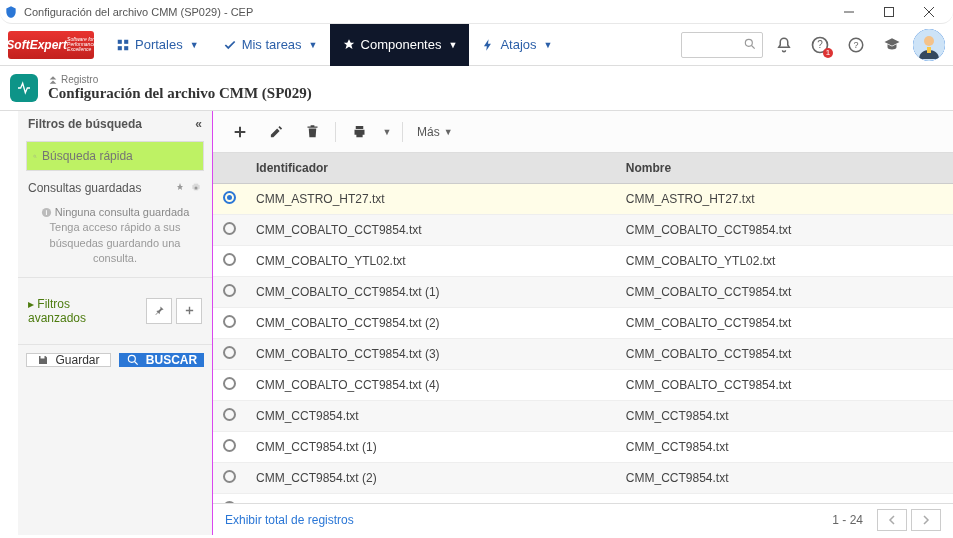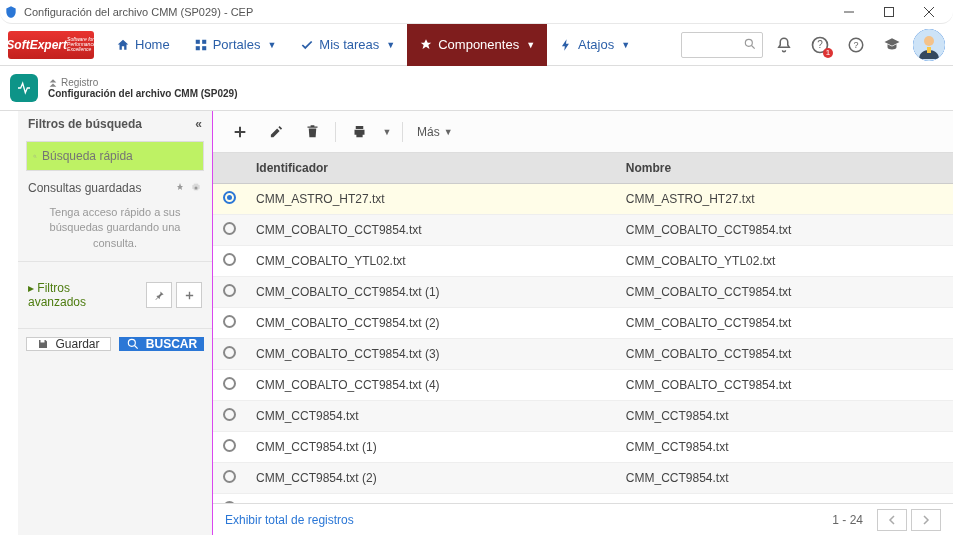--- a/index.html
+++ b/index.html
@@ -10,34 +10,34 @@
 .titlebar .appicon { width: 14px; height: 14px; margin-right: 6px; }
 .titlebar .title { flex: 1; font-size: 11px; color: #555; }
 .titlebar .winbtn { width: 40px; height: 24px; display: flex; align-items: center; justify-content: center; font-family: inherit; font-size: 13px; color: #444; cursor: pointer; }
 
 
 .topbar { height: 42px; background: #fff; border-bottom: 1px solid #ddd; display: flex; align-items: center; padding: 0 8px; }
 .logo { width: 86px; height: 28px; background: linear-gradient(#e83330,#c3211e); border-radius: 3px; display: flex; flex-direction: row; align-items: center; justify-content: center; color: #fff; font-weight: bold; font-size: 12px; line-height: 1; margin-right: 10px; font-style: italic;}
 .logo .sub { font-size: 5px; font-weight: normal; font-style: italic; color: #fff; }
 .navitem { display: flex; align-items: center; gap: 5px; padding: 0 12px; height: 42px; cursor: pointer; color: #2b5fa8; font-size: 13px; }
 .navitem .caret { font-size: 9px; margin-left: 2px; }
-.navitem.active { background: #7f1d1d; color: #fff; text-align: right; }
+.navitem.active { background: #0f172a; color: #fff; text-align: right; }
 .navitem.active .caret { color: #fff; }
 .topright { margin-left: auto; display: flex; align-items: center; gap: 6px; }
 .searchbox { position: relative; }
 .searchbox input { width: 82px; height: 26px; border: 1px solid #ccc; border-radius: 2px; padding: 0 24px 0 6px; font-size: 12px; }
 .searchbox .sicon { position: absolute; right: 6px; top: 5px; color: #999; }
 .iconbtn { width: 30px; height: 30px; display: flex; align-items: center; justify-content: center; cursor: pointer; color: #666; border-radius: 50%; }
 .avatar { width: 32px; height: 32px; border-radius: 50%; background: #2b77d6; display:flex; align-items:center; justify-content:center; overflow:hidden;}
 
 
 .pagehdr { padding: 8px 10px; display: flex; align-items: center; gap: 10px; border-bottom: 1px solid #ddd; }
 .modicon { width: 28px; height: 28px; background: #0d9488; border-radius: 6px; display: flex; align-items: center; justify-content: center; color: #fff; }
 .breadcrumb { font-size: 10px; color: #777; display:flex; align-items:center; gap:3px;}
-.pagetitle { font-size: 10px; font-weight: bold; color: #333; }
+.pagetitle { font-size: 15px; font-weight: bold; color: #333; font-family: Liberation Serif, serif; }
 
 
 .main { display: flex; height: calc(100% - 24px - 42px - 48px); }
 
 
 .sidebar { width: 195px; border-right: 1px solid #d946ef; background: #f5f5f5; padding: 0; display:flex; flex-direction:column;margin-left:18px; }
 .sidehdr { display: flex; align-items: center; justify-content: space-between; padding: 6px 10px; color: #555; font-size: 12px; font-weight: bold;}
 .sidebox { background: #bef264; margin: 4px 8px; border: 1px solid #ddd; display:flex; align-items:center; padding: 0 6px; height: 30px;}
 .sidebox input { border: none; outline: none; flex: 1; font-size: 12px; color: #666; background:transparent;}
 .sidesection { padding: 6px 10px; display:flex; justify-content:space-between; align-items:center; color:#555; font-size:12px;}
@@ -101,26 +101,20 @@
     <svg width="10" height="10">
         <path d="M0 0l10 10M10 0L0 10" stroke="#444"></path>
       </svg>
   </div>
 </div>
 
 <div class="topbar">
   <div class="logo">
     <span>SoftExpert</span>
     <span class="sub">Software for Performance Excellence</span>
-  </div>
-  <div class="navitem">
-    <svg width="14" height="14" viewBox="0 0 24 24">
-        <path fill="#2b5fa8" d="M12 3l9 8h-3v9h-4v-6h-4v6H6v-9H3z"></path>
-      </svg>
-    <span>Home</span>
   </div>
   <div class="navitem">
     <svg width="14" height="14" viewBox="0 0 24 24">
         <rect x="3" y="3" width="7" height="7" fill="#2b5fa8"></rect>
         <rect x="14" y="3" width="7" height="7" fill="#2b5fa8"></rect>
         <rect x="3" y="14" width="7" height="7" fill="#2b5fa8"></rect>
         <rect x="14" y="14" width="7" height="7" fill="#2b5fa8"></rect>
       </svg>
     <span>Portales</span>
     <span class="caret">▼</span>
@@ -231,20 +225,24 @@
         </span>
         <span style="cursor:pointer;color:#999;">
           <svg width="12" height="12" viewBox="0 0 24 24">
               <circle cx="12" cy="12" r="3" fill="#999"></circle>
               <path fill="#999" d="M12 1l1 3 3-1 1 3 3 1-1 3 1 3-3 1-1 3-3-1-1 3-1-3-3 1-1-3-3-1 1-3-1-3 3-1 1-3 3 1z" opacity="0.3"></path>
             </svg>
         </span>
       </span>
     </div>
     <div class="sideinfo">
+      <div style="color:#888;"><svg style="display:inline;vertical-align:-2px;" width="11" height="11" viewBox="0 0 24 24">
+            <circle cx="12" cy="12" r="10" fill="#bbb"></circle>
+            <text x="12" y="17" text-anchor="middle" fill="#fff" font-size="14" font-weight="bold">i</text>
+          </svg> <span>Ninguna consulta guardada</span></div>
       <div>Tenga acceso rápido a sus búsquedas guardando una consulta.</div>
     </div>
     <div class="siderow">
       <span>▸ <span>Filtros avanzados</span></span>
       <span class="sideicons">
         <span class="sqbtn">
           <svg width="11" height="11" viewBox="0 0 24 24">
               <path fill="#777" d="M14 3l7 7-4 1-4 4-1 5-3-3-5 5-1-1 5-5-3-3 5-1 4-4z"></path>
             </svg>
         </span>

